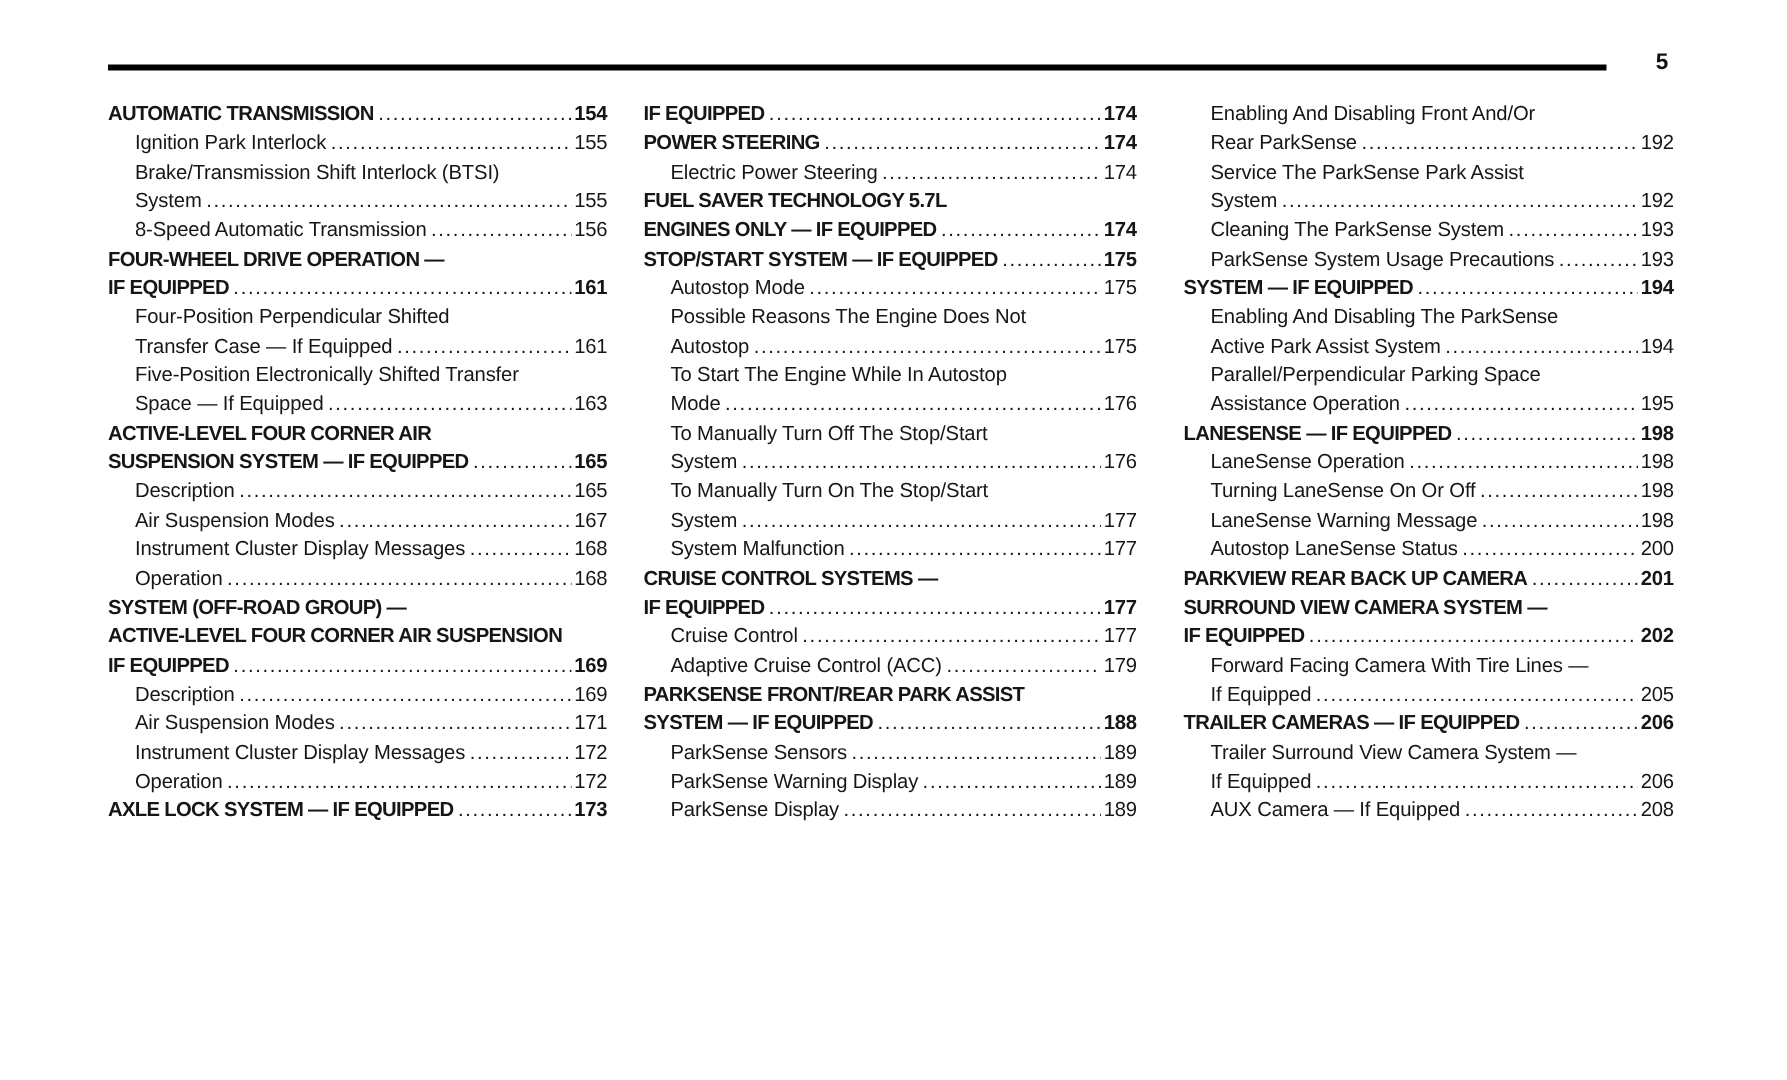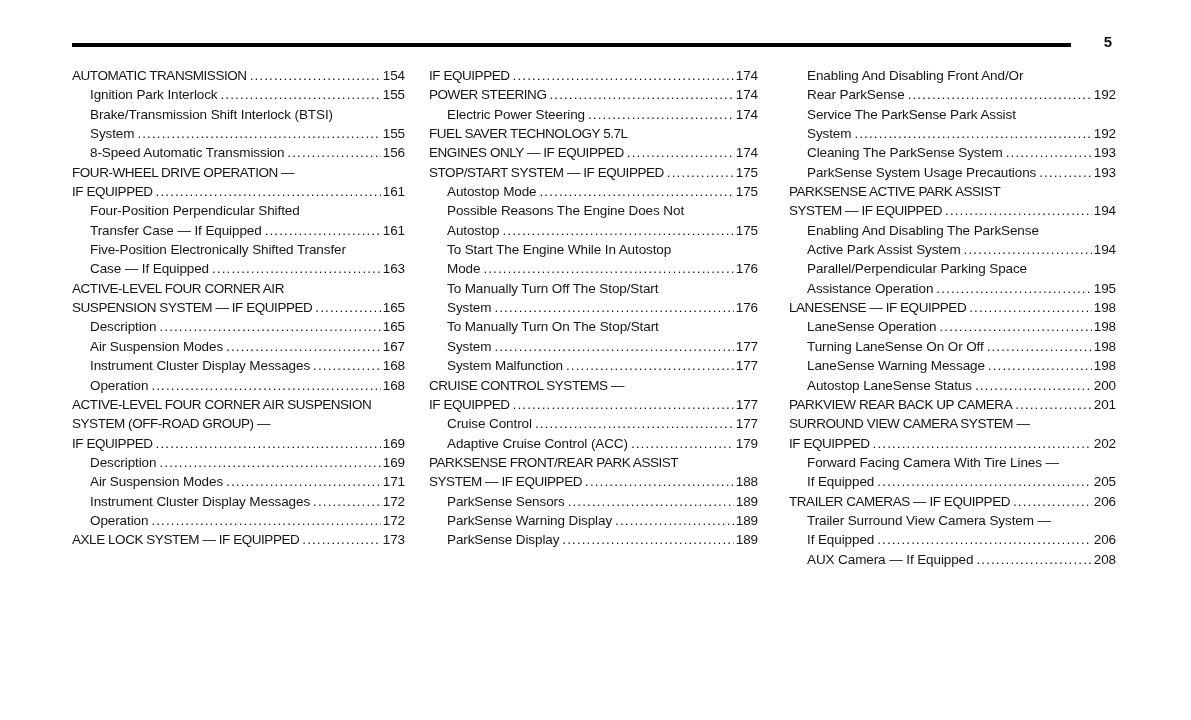--- a/index.html
+++ b/index.html
@@ -39,21 +39,21 @@
   .col-1 { left: 72px;  width: 333px; }
   .col-2 { left: 429px; width: 329px; }
   .col-3 { left: 789px; width: 327px; }
   .toc-line {
     display: flex;
     align-items: baseline;
     white-space: nowrap;
     letter-spacing: -0.1px;
   }
   .toc-line.indent { padding-left: 18px; text-align: center; }
-  .toc-line.bold { font-weight: normal; }
+  .toc-line.bold { font-weight: bold; }
   .toc-line.bold .label { letter-spacing: -0.45px; }
   .label { flex: 0 0 auto; }
   .dots {
     flex: 1 1 auto;
     overflow: hidden;
     min-width: 6px;
     padding: 0 3px;
     font-weight: normal;
     letter-spacing: 1.1px;
   }
@@ -105,21 +105,21 @@
       </div>
       <div class="toc-line indent">
         <span class="label">Transfer Case — If Equipped</span>
         <span class="dots"></span>
         <span class="page-ref">161</span>
       </div>
       <div class="toc-line indent">
         <span class="label">Five-Position Electronically Shifted Transfer</span>
       </div>
       <div class="toc-line indent">
-        <span class="label">Case — If Equipped</span>
+        <span class="label">Space — If Equipped</span>
         <span class="dots"></span>
         <span class="page-ref">163</span>
       </div>
       <div class="toc-line bold">
         <span class="label">ACTIVE-LEVEL FOUR CORNER AIR</span>
       </div>
       <div class="toc-line bold">
         <span class="label">SUSPENSION SYSTEM — IF EQUIPPED</span>
         <span class="dots"></span>
         <span class="page-ref">165</span>
@@ -138,24 +138,24 @@
         <span class="label">Instrument Cluster Display Messages</span>
         <span class="dots"></span>
         <span class="page-ref">168</span>
       </div>
       <div class="toc-line indent">
         <span class="label">Operation</span>
         <span class="dots"></span>
         <span class="page-ref">168</span>
       </div>
       <div class="toc-line bold">
+        <span class="label">SYSTEM (OFF-ROAD GROUP) —</span>
+      </div>
+      <div class="toc-line bold">
         <span class="label">ACTIVE-LEVEL FOUR CORNER AIR SUSPENSION</span>
-      </div>
-      <div class="toc-line bold">
-        <span class="label">SYSTEM (OFF-ROAD GROUP) —</span>
       </div>
       <div class="toc-line bold">
         <span class="label">IF EQUIPPED</span>
         <span class="dots"></span>
         <span class="page-ref">169</span>
       </div>
       <div class="toc-line indent">
         <span class="label">Description</span>
         <span class="dots"></span>
         <span class="page-ref">169</span>
@@ -313,23 +313,20 @@
       </div>
       <div class="toc-line indent">
         <span class="label">Cleaning The ParkSense System</span>
         <span class="dots"></span>
         <span class="page-ref">193</span>
       </div>
       <div class="toc-line indent">
         <span class="label">ParkSense System Usage Precautions</span>
         <span class="dots"></span>
         <span class="page-ref">193</span>
-      </div>
-      <div class="toc-line bold">
-        <span class="label">PARKSENSE ACTIVE PARK ASSIST</span>
       </div>
       <div class="toc-line bold">
         <span class="label">SYSTEM — IF EQUIPPED</span>
         <span class="dots"></span>
         <span class="page-ref">194</span>
       </div>
       <div class="toc-line indent">
         <span class="label">Enabling And Disabling The ParkSense</span>
       </div>
       <div class="toc-line indent">

